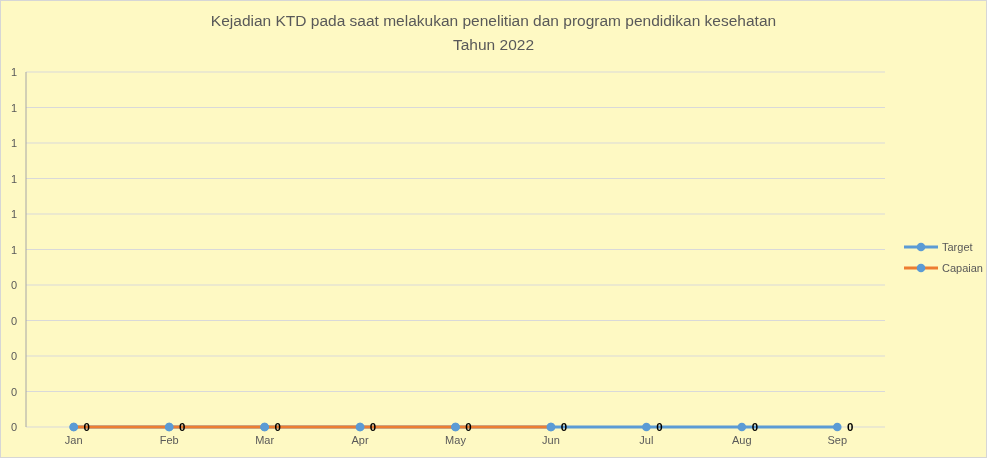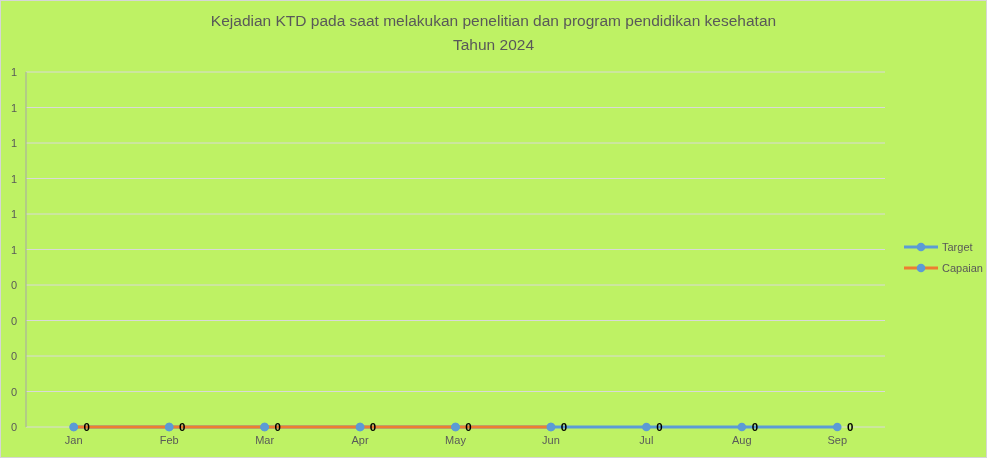--- a/index.html
+++ b/index.html
@@ -1,41 +1,41 @@
 <!DOCTYPE html>
 <html><head>
 <meta charset="utf-8">
 <style>
   html,body{margin:0;padding:0;background:#fff;}
   #chart{
     position:relative;
     width:985px;height:456px;
     border:1px solid #d6d6d6;
-    background:#bef264;
+    background:#fef9c3;
     font-family:"Liberation Sans", sans-serif;
     overflow:hidden;
   }
   #title-block{
     position:absolute;top:8px;left:0;width:100%;
     text-align:center;color:#595959;
     font-size:15.5px;line-height:24px;
   }
   #plot-svg{position:absolute;top:0;left:0;}
   .ytick{font-size:11px;fill:#595959;}
   .xtick{font-size:11px;fill:#595959;}
   .dlabel{font-size:11.5px;fill:#000000;font-weight:600;}
   .legend-text{font-size:11px;fill:#595959;}
 </style>
 </head>
 <body>
 
 <div id="chart">
   <div id="title-block">
     <div>Kejadian KTD pada saat melakukan penelitian dan program pendidikan kesehatan</div>
-    <div>Tahun 2024</div>
+    <div>Tahun 2022</div>
   </div>
   <svg id="plot-svg" width="985" height="456">
       <line x1="25" y1="71" x2="884" y2="71" stroke="#D9D9D9" stroke-width="1"></line>
       <text x="16" y="75" class="ytick" text-anchor="end">1</text>
       <line x1="25" y1="106.5" x2="884" y2="106.5" stroke="#D9D9D9" stroke-width="1"></line>
       <text x="16" y="110.5" class="ytick" text-anchor="end">1</text>
       <line x1="25" y1="142" x2="884" y2="142" stroke="#D9D9D9" stroke-width="1"></line>
       <text x="16" y="146" class="ytick" text-anchor="end">1</text>
       <line x1="25" y1="177.5" x2="884" y2="177.5" stroke="#D9D9D9" stroke-width="1"></line>
       <text x="16" y="181.5" class="ytick" text-anchor="end">1</text>

